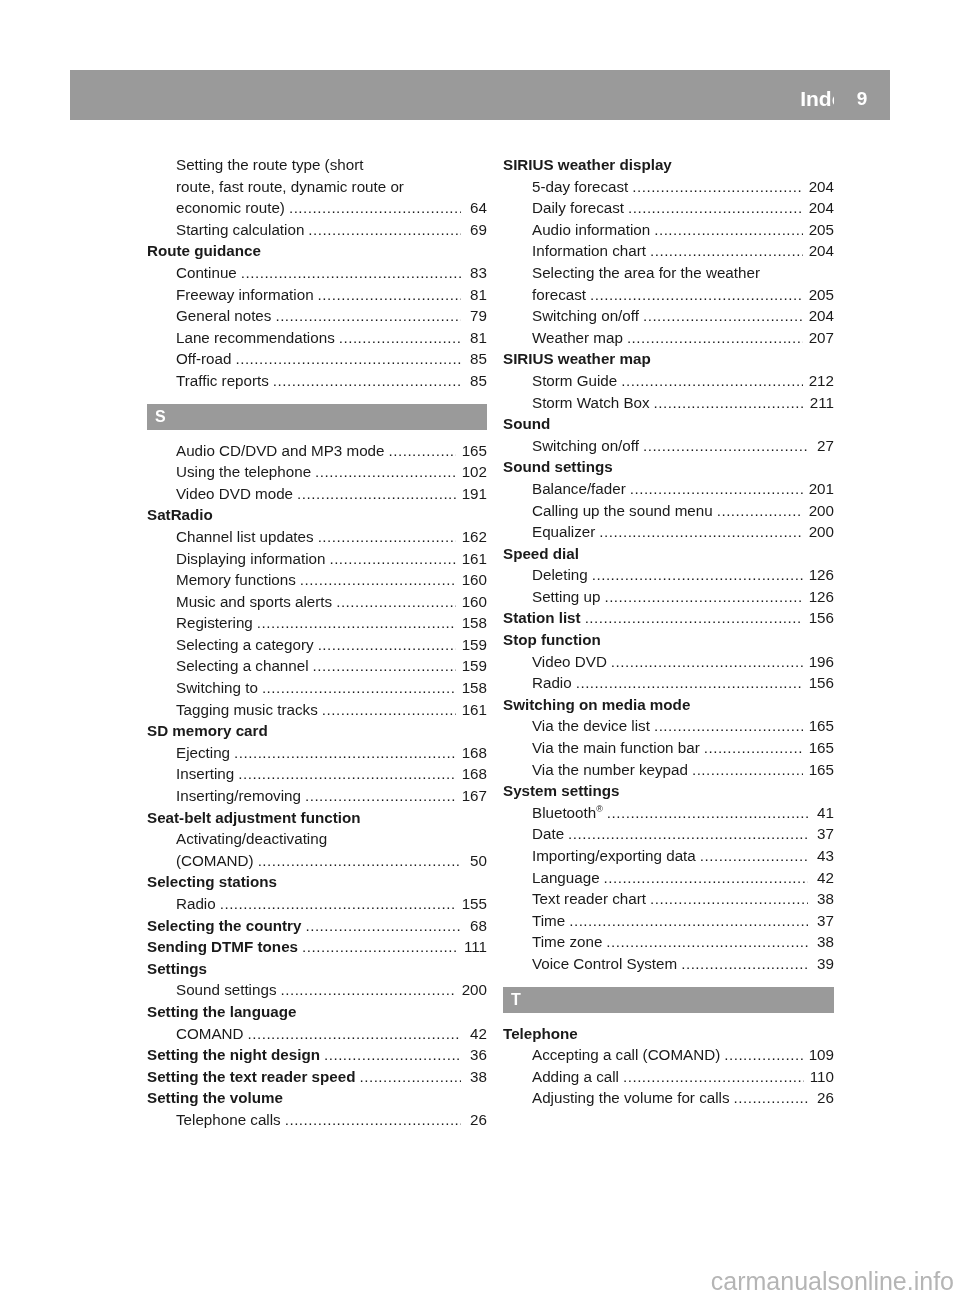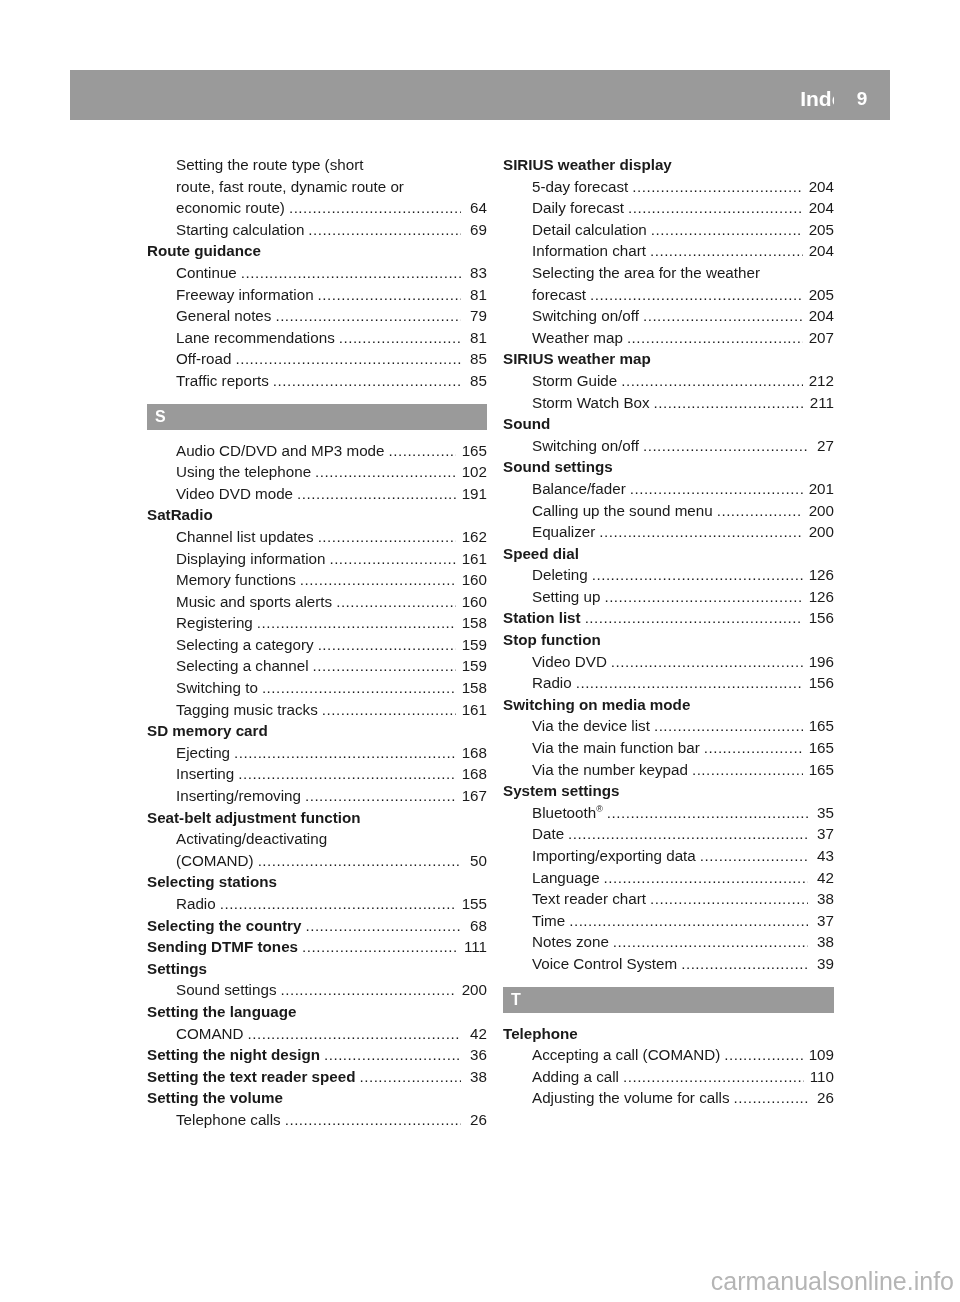--- a/index.html
+++ b/index.html
@@ -229,21 +229,21 @@
       <span class="lbl">5-day forecast</span>
       <span class="dots"></span>
       <span class="pg">204</span>
     </div>
     <div class="line sub entry">
       <span class="lbl">Daily forecast</span>
       <span class="dots"></span>
       <span class="pg">204</span>
     </div>
     <div class="line sub entry">
-      <span class="lbl">Detail calculation</span>
+      <span class="lbl">Audio information</span>
       <span class="dots"></span>
       <span class="pg">205</span>
     </div>
     <div class="line sub entry">
       <span class="lbl">Information chart</span>
       <span class="dots"></span>
       <span class="pg">204</span>
     </div>
     <div class="line sub"><span class="lbl">Selecting the area for the weather</span></div>
     <div class="line sub entry">
@@ -334,21 +334,21 @@
     </div>
     <div class="line sub entry">
       <span class="lbl">Via the number keypad</span>
       <span class="dots"></span>
       <span class="pg">165</span>
     </div>
     <div class="line head"><span class="lbl">System settings</span></div>
     <div class="line sub entry">
       <span class="lbl">Bluetooth<sup>®</sup></span>
       <span class="dots"></span>
-      <span class="pg">35</span>
+      <span class="pg">41</span>
     </div>
     <div class="line sub entry">
       <span class="lbl">Date</span>
       <span class="dots"></span>
       <span class="pg">37</span>
     </div>
     <div class="line sub entry">
       <span class="lbl">Importing/exporting data</span>
       <span class="dots"></span>
       <span class="pg">43</span>
@@ -362,21 +362,21 @@
       <span class="lbl">Text reader chart</span>
       <span class="dots"></span>
       <span class="pg">38</span>
     </div>
     <div class="line sub entry">
       <span class="lbl">Time</span>
       <span class="dots"></span>
       <span class="pg">37</span>
     </div>
     <div class="line sub entry">
-      <span class="lbl">Notes zone</span>
+      <span class="lbl">Time zone</span>
       <span class="dots"></span>
       <span class="pg">38</span>
     </div>
     <div class="line sub entry">
       <span class="lbl">Voice Control System</span>
       <span class="dots"></span>
       <span class="pg">39</span>
     </div>
     <div class="letter-bar">
       <span>T</span>

